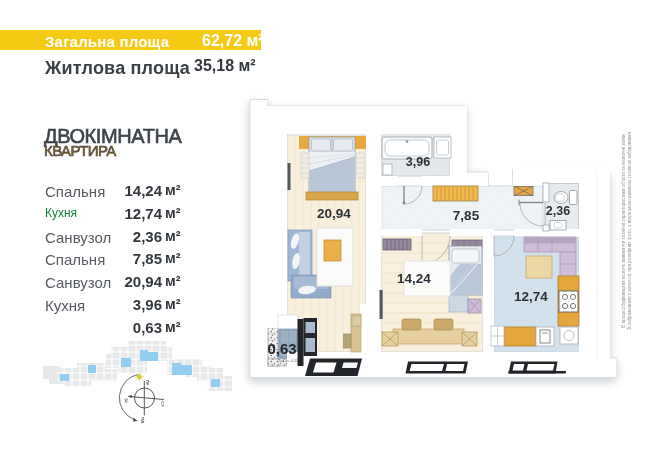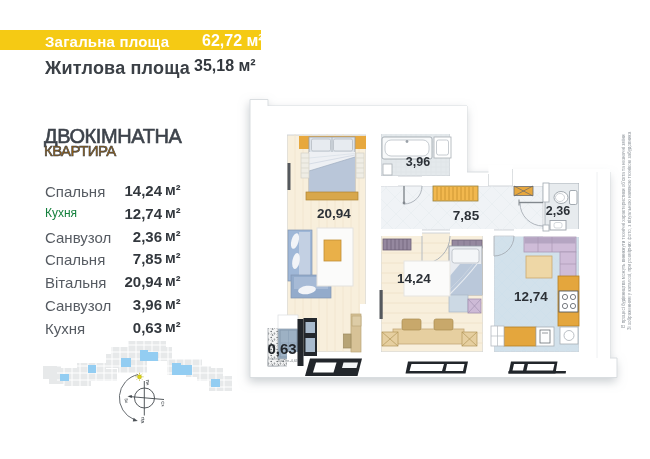--- a/index.html
+++ b/index.html
@@ -26,21 +26,20 @@
 <div class="abs" style="left:45px;top:183px;width:135px;">
 
   <div style="height:22.8px;font-size:15px;color:#565b62;">Спальня</div>
 
   <div style="height:22.8px;font-size:12px;color:#15803d;">Кухня</div>
 
   <div style="height:22.8px;font-size:15px;color:#565b62;">Санвузол</div>
 
   <div style="height:22.8px;font-size:15px;color:#565b62;">Спальня</div>
 
-  <div style="height:22.8px;font-size:15px;color:#565b62;">Вітальня</div>
 
   <div style="height:22.8px;font-size:15px;color:#565b62;">Санвузол</div>
 
   <div style="height:22.8px;font-size:15px;color:#565b62;">Кухня</div>
 </div>
 
 <div class="abs" style="left:102px;top:182px;width:60px;text-align:right;">
   <div style="height:22.8px;font-size:15px;font-weight:bold;color:#33383e;">14,24</div>
   <div style="height:22.8px;font-size:15px;font-weight:bold;color:#33383e;">12,74</div>
   <div style="height:22.8px;font-size:15px;font-weight:bold;color:#33383e;">2,36</div>

